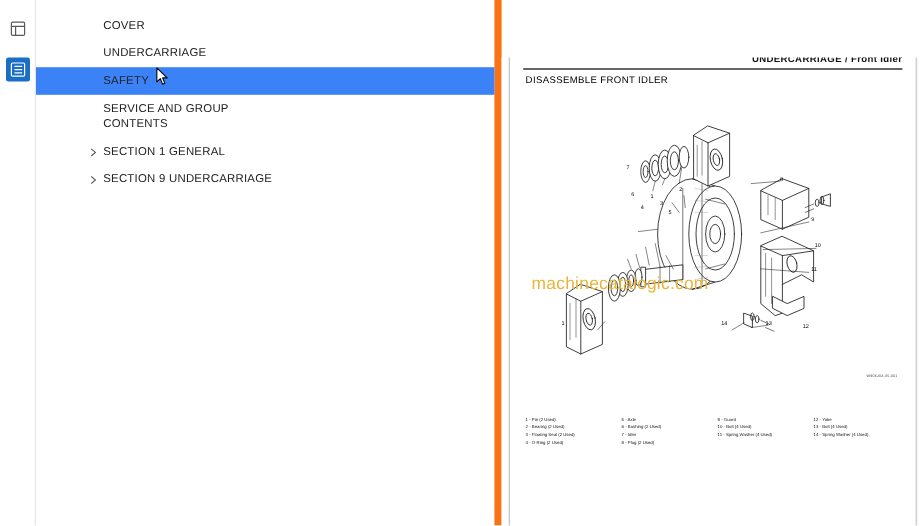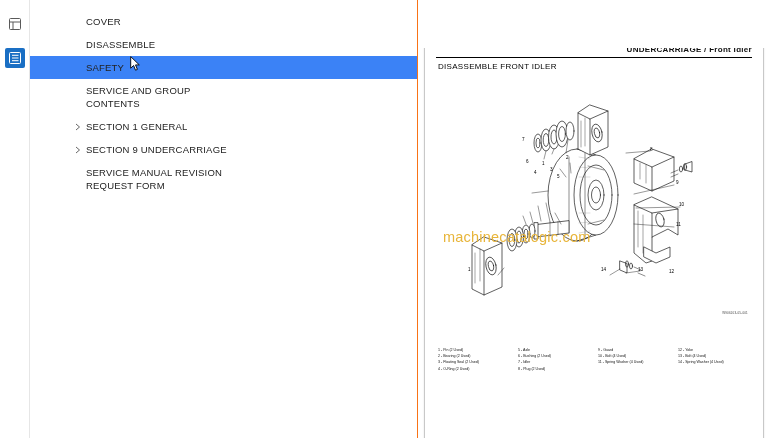--- a/index.html
+++ b/index.html
@@ -35,21 +35,21 @@
     border-radius: 2px;
   }
   .rail-btn.active { background: #1a6fc4; }
   .rail-btn svg { display: block; }
 
   
   .sidebar {
     width: 388px;
     height: 438px;
     background: #ffffff;
-    border-right: 1px solid #f97316;
+    border-right: 6px solid #f97316;
     padding: 10px 0 0 0;
     flex: 0 0 388px;
     position: relative;
   }
   .toc-item {
     position: relative;
     font-size: 9.5px;
     color: #222222;
     letter-spacing: 0.2px;
     padding: 5px 10px 5px 56px;
@@ -205,21 +205,21 @@
     </div>
   </div>
 
   <div class="sidebar">
 
     <div class="toc-item">
       <span class="toc-text">COVER</span>
     </div>
 
     <div class="toc-item">
-      <span class="toc-text">DISASSEMBLE</span>
+      <span class="toc-text">UNDERCARRIAGE</span>
     </div>
 
     <div class="toc-item selected">
       <span class="toc-text">SAFETY</span>
     </div>
 
     <div class="toc-item">
       <span class="toc-text">SERVICE AND GROUP
 CONTENTS</span>
     </div>
@@ -237,24 +237,20 @@
     <div class="toc-item">
       <span class="arrow">
         <svg width="6" height="8" viewBox="0 0 6 8">
             <path d="M1 1 L4.5 4 L1 7" fill="none" stroke="#555" stroke-width="0.9"></path>
           </svg>
       </span>
       <span class="toc-text">SECTION 9 UNDERCARRIAGE</span>
     </div>
 
 
-    <div class="toc-item">
-      <span class="toc-text">SERVICE MANUAL REVISION
-REQUEST FORM</span>
-    </div>
 
     <div class="cursor">
       <svg width="11" height="16" viewBox="0 0 11 16">
         <path d="M0.7 0.6 L0.7 12.2 L3.6 9.5 L5.5 14.2 L7.4 13.4 L5.5 8.9 L9.3 8.9 Z" fill="#ffffff" stroke="#000000" stroke-width="0.9" stroke-linejoin="round"></path>
       </svg>
     </div>
   </div>
 
   <div class="viewer">
     <div class="page">

